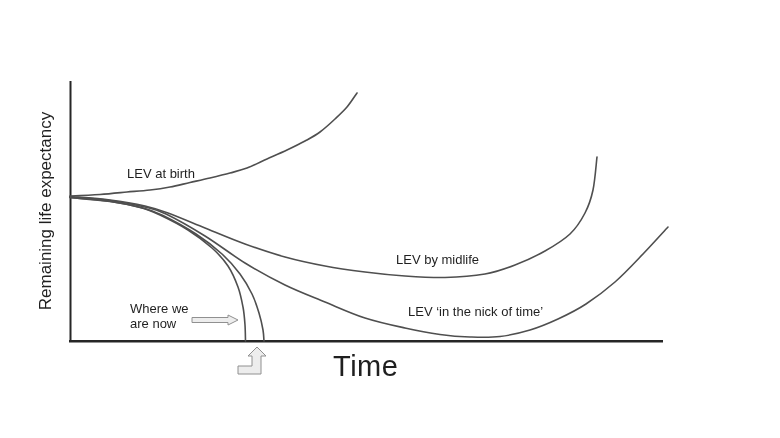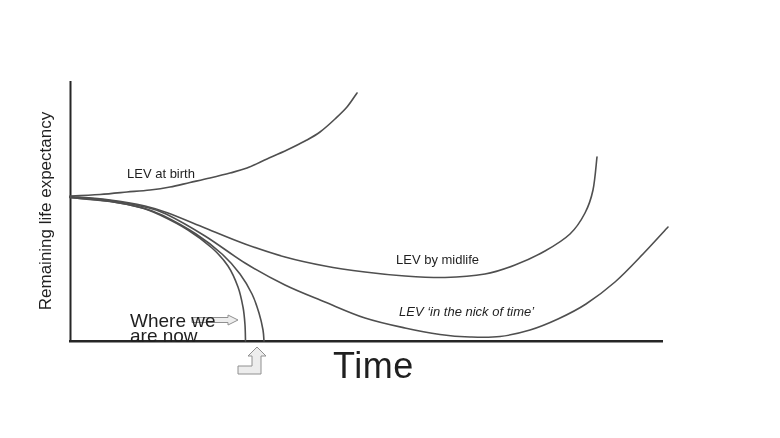--- a/index.html
+++ b/index.html
@@ -5,24 +5,24 @@
   html,body{margin:0;padding:0;background:#fff;}
   .stage{
     position:relative;width:780px;height:406px;background:#ffffff;overflow:hidden;
     font-family:"Liberation Sans","DejaVu Sans",sans-serif;color:#1f1f1f;
   }
   .stage svg{position:absolute;left:0;top:0;}
   .lbl{position:absolute;white-space:pre;color:#1f1f1f;}
   .lbl-curve{font-size:13px;line-height:15px;}
   .lbl-lev-birth{left:127px;top:166px;}
   .lbl-lev-midlife{left:396px;top:252px;}
-  .lbl-lev-nick{left:399px;top:304px;font-style:italic;}
-  .lbl-where{left:130px;top:313px;font-size:19px;line-height:15px;}
+  .lbl-lev-nick{left:408px;top:304px;}
+  .lbl-where{left:130px;top:301px;font-size:13px;line-height:15px;}
   .lbl-lifeext{left:152px;top:358px;font-size:13px;line-height:14px;}
-  .lbl-time{left:333px;top:352px;font-size:36px;line-height:28px;letter-spacing:0.5px;}
+  .lbl-time{left:333px;top:352px;font-size:29px;line-height:28px;letter-spacing:0.5px;}
   .lbl-ylabel{
     left:-74px;top:200px;width:240px;height:22px;
     font-size:17px;line-height:22px;text-align:center;
     transform:rotate(-90deg);
   }
 </style>
 </head>
 <body>
 
 <div class="stage">

